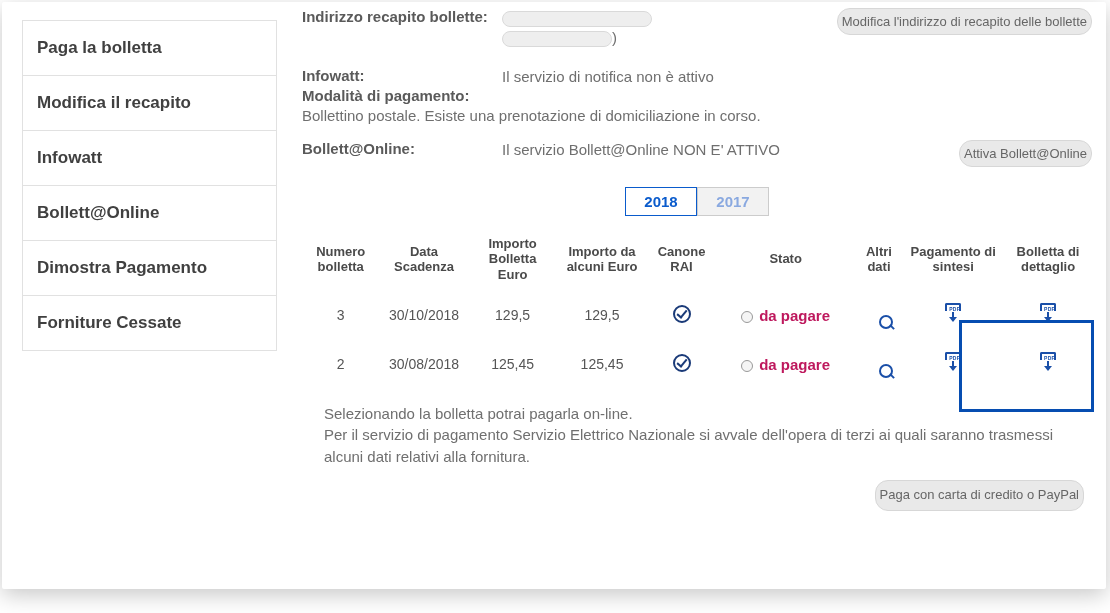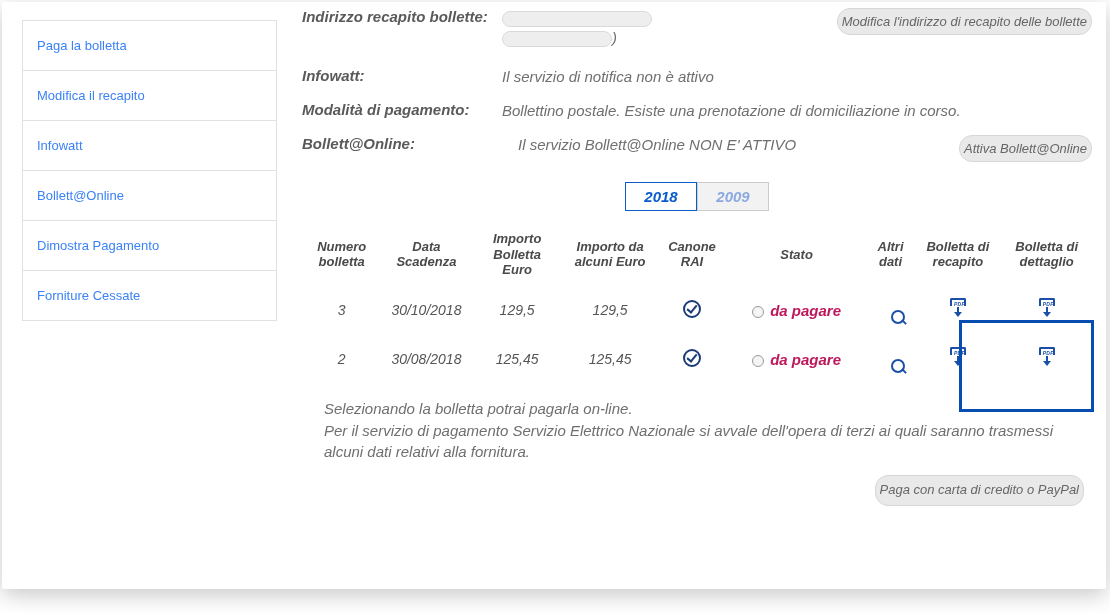--- a/index.html
+++ b/index.html
@@ -1,25 +1,25 @@
 <!DOCTYPE html>
 <html><head>
 <meta charset="utf-8">
 <style>
 * { box-sizing: border-box; margin: 0; padding: 0; }
 body { font-family: Arial, Helvetica, sans-serif; background: #fff; width: 1110px; height: 613px; overflow: hidden; }
 .frame { width: 1104px; height: 587px; margin: 2px; background: #fff; box-shadow: 0 6px 22px rgba(0,0,0,0.22); border-radius: 2px; position: relative; overflow: hidden; }
 
 
 .sidebar { position: absolute; left: 20px; top: 18px; width: 255px; border: 1px solid #e1e1e1; }
-.sidebar .item { padding: 17px 14px; border-bottom: 1px solid #e1e1e1; font-size: 13px; font-weight: 400; color: #3b82f6; cursor: pointer; }
+.sidebar .item { padding: 17px 14px; border-bottom: 1px solid #e1e1e1; font-size: 17px; font-weight: 700; color: #404040; cursor: pointer; }
 .sidebar .item:last-child { border-bottom: none; }
 
 
-.main { position: absolute; left: 300px; top: 0; right: 14px; font-style: italic; }
+.main { position: absolute; left: 300px; top: 0; right: 14px; }
 
 
 .kvrow { display: flex; align-items: flex-start; margin-top: 8px; }
 .kvrow .label { width: 200px; font-weight: 700; color: #5a5a5a; font-size: 15px; line-height: 1.25; }
 .kvrow .value { flex: 1; color: #6f6f6f; font-size: 15px; line-height: 1.35; padding-right: 10px; }
 .kvrow .btncol { width: auto; }
 .pillbtn { display: inline-block; background: #e9e9e9; color: #666; border: 1px solid #d7d7d7; border-radius: 13px; padding: 5px 4px; font-size: 13px; cursor: pointer; white-space: nowrap; }
 .redact { display: inline-block; height: 16px; border-radius: 8px; background: #eee; border: 1px solid #d9d9d9; vertical-align: middle; }
 .redact.w1 { width: 150px; }
 .redact.w2 { width: 110px; }
@@ -83,46 +83,46 @@
         <span class="redact w2"></span><span>)</span>
       </div>
       <div class="btncol"><span class="pillbtn">Modifica l'indirizzo di recapito delle bollette</span></div>
     </div>
 
     <div class="kvrow" style="margin-top:18px;">
       <div class="label">Infowatt:</div>
       <div class="value">Il servizio di notifica non è attivo</div>
     </div>
 
-    <div class="kvrow" style="margin-top:14px;">
+    <div class="kvrow" style="margin-top:0;flex-direction:column;">
       <div class="label">Modalità di pagamento:</div>
       <div class="value">Bollettino postale. Esiste una prenotazione di domiciliazione in corso.</div>
     </div>
 
-    <div class="kvrow" style="margin-top:14px;gap:16px;">
+    <div class="kvrow" style="margin-top:14px;">
       <div class="label">Bollett@Online:</div>
       <div class="value">Il servizio Bollett@Online NON E' ATTIVO</div>
       <div class="btncol"><span class="pillbtn">Attiva Bollett@Online</span></div>
     </div>
 
     <div class="years">
-      <span class="yeartab active">2018</span><span class="yeartab inactive">2009</span>
+      <span class="yeartab active">2018</span><span class="yeartab inactive">2017</span>
     </div>
 
     <table class="tbl">
       <thead>
         <tr>
           <th>Numero bolletta</th>
           <th>Data Scadenza</th>
           <th>Importo Bolletta Euro</th>
           <th>Importo da alcuni Euro</th>
           <th>Canone RAI</th>
           <th style="width:140px;">Stato</th>
           <th>Altri dati</th>
-          <th>Bolletta di recapito</th>
+          <th>Pagamento di sintesi</th>
           <th>Bolletta di dettaglio</th>
         </tr>
       </thead>
       <tbody>
         <tr>
           <td>3</td>
           <td>30/10/2018</td>
           <td>129,5</td>
           <td>129,5</td>
           <td><span class="icon">

